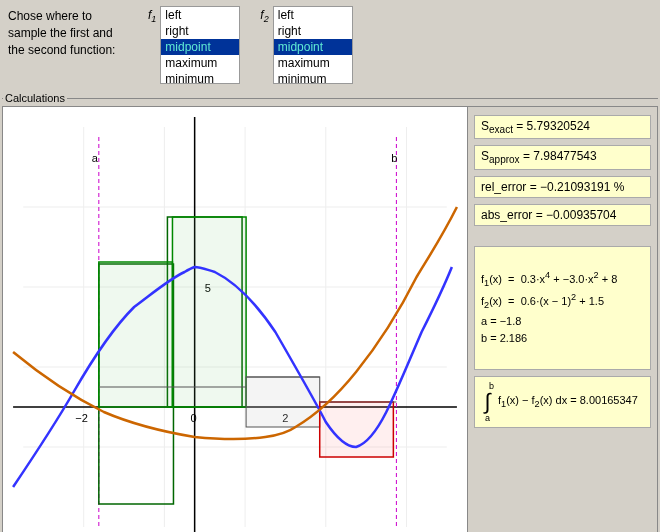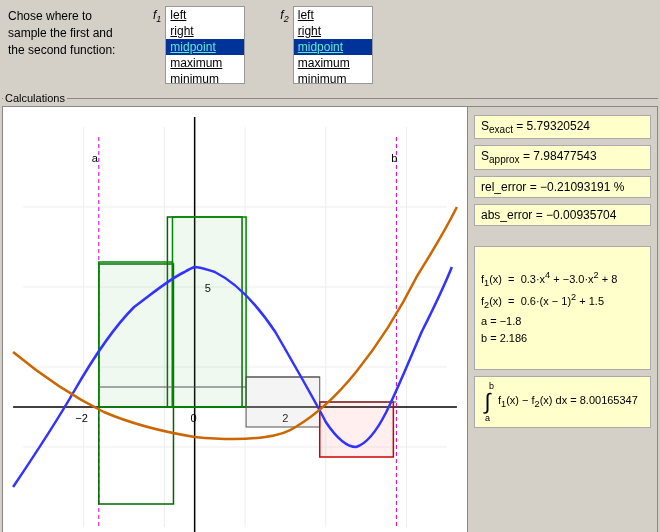--- a/index.html
+++ b/index.html
@@ -5,54 +5,52 @@
     * { margin: 0; padding: 0; box-sizing: border-box; }
     body { width: 660px; height: 532px; background: #d4d0c8; font-family: Arial, sans-serif; font-size: 12px; overflow: hidden; }
 
     
     #top-section {
       display: flex;
       align-items: flex-start;
       padding: 6px 8px;
       background: #d4d0c8;
       height: 90px;
-      gap: 15px;
     }
     #instruction-text {
       width: 130px;
       font-size: 12px;
       color: #000;
       line-height: 1.4;
       padding-top: 2px;
     }
     .function-selector {
       display: flex;
       align-items: flex-start;
-      margin-left: 0;
+      margin-left: 10px;
     }
     .function-label {
       font-size: 12px;
       font-style: italic;
       margin-right: 4px;
       margin-top: 2px;
     }
     .function-label sub { font-size: 9px; }
     .listbox {
       border: 1px solid #999;
       background: #fff;
       width: 80px;
       height: 78px;
       overflow: hidden;
     }
     .listbox-item {
       padding: 1px 4px;
       cursor: pointer;
       font-size: 12px;
       color: #000;
-      text-decoration: underline;
     }
     .listbox-item.selected {
       background: #003399;
       color: #5eead4;
     }
 
     
     #main-area {
       display: flex;
       height: 442px;

